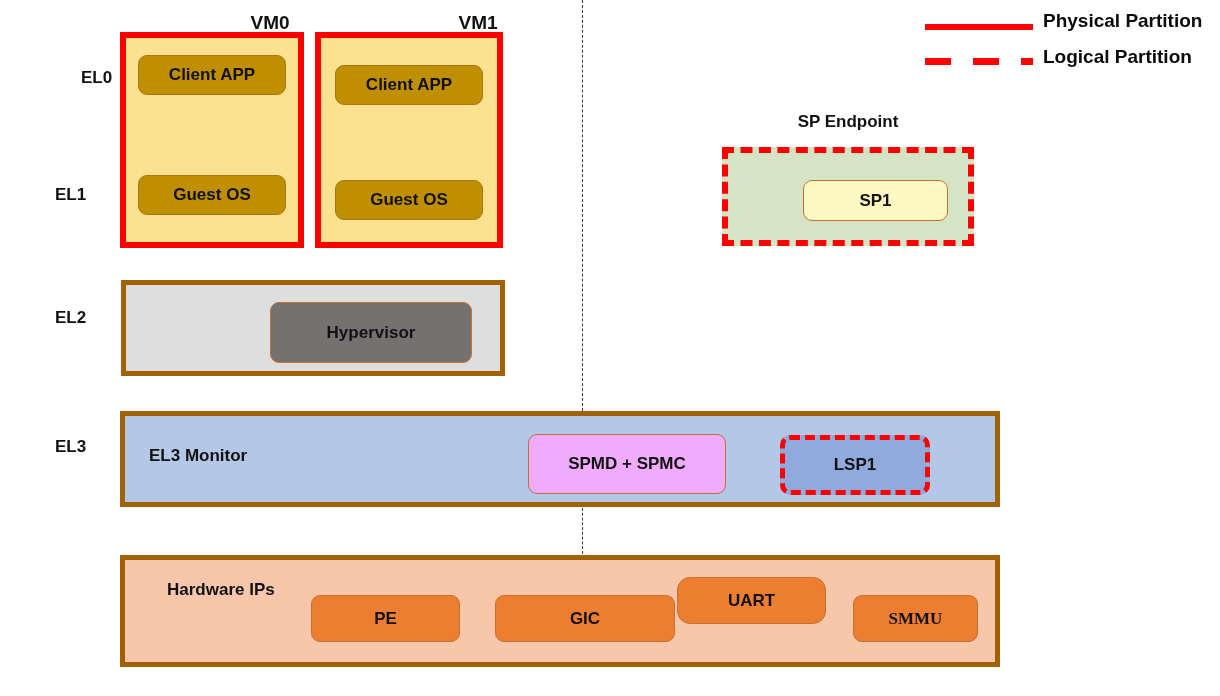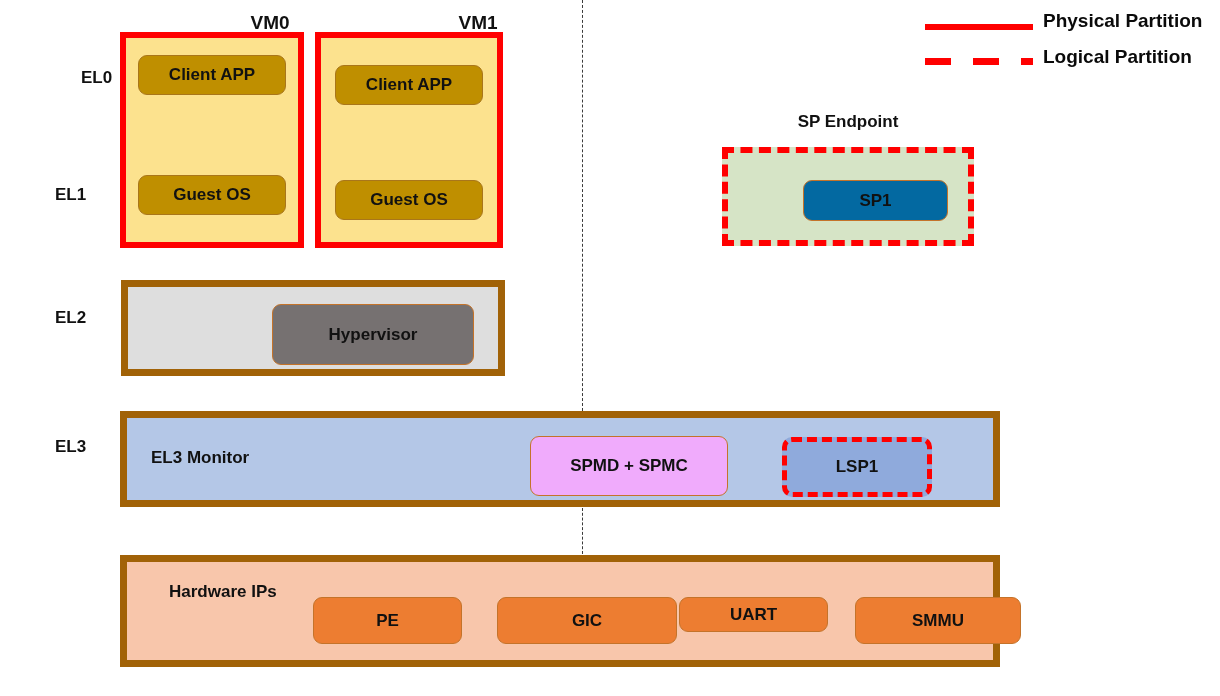--- a/index.html
+++ b/index.html
@@ -56,36 +56,36 @@
   }
   .node-gold {
     background: #BF8F00;
     border: 1px solid #A9761B;
   }
   .node-gray {
     background: #767171;
     border: 1.5px solid #C4732A;
   }
   .node-green {
-    background: #0369a1;
+    background: #fef9c3;
     border: 1.5px solid #C4732A;
   }
   .node-blue {
     background: #f0abfc;
     border: 1.5px solid #C4732A;
   }
   .node-orange {
     background: #ED7D31;
     border: 1px solid #C4732A;
   }
 
   
   .band {
     box-sizing: border-box;
-    border: 7px solid #a16207;
+    border: 5px solid #a16207;
     padding-left: 8px;
   }
   .band-el2 { background: #DEDEDE; }
   .band-el3 { background: #B4C7E7; }
   .band-hw  { background: #F8C6AB; }
 
   
   .dashed-red {
     box-sizing: border-box;
     border: 6px dashed #FF0000;
@@ -202,21 +202,21 @@
 
   <div class="abs band band-hw" style="left:120px; top:555px; width:880px; height:112px;">
     <div class="abs section-title" style="left:42px; top:20px;">Hardware IPs</div>
 
     <div class="abs node node-orange" style="left:186px; top:35px; width:149px; height:47px;">
       <span>PE</span>
     </div>
     <div class="abs node node-orange" style="left:370px; top:35px; width:180px; height:47px;">
       <span>GIC</span>
     </div>
-    <div class="abs node node-orange" style="left:552px; top:35px; width:149px; height:35px;">
+    <div class="abs node node-orange" style="left:552px; top:17px; width:149px; height:47px;border-radius:13px;">
       <span>UART</span>
     </div>
-    <div class="abs node node-orange" style="left:728px; top:35px; width:166px; height:47px;">
+    <div class="abs node node-orange" style="left:728px; top:35px; width:125px; height:47px;font-family:Liberation Serif, serif;">
       <span>SMMU</span>
     </div>
   </div>
 
 </div>
 
 </body></html>

